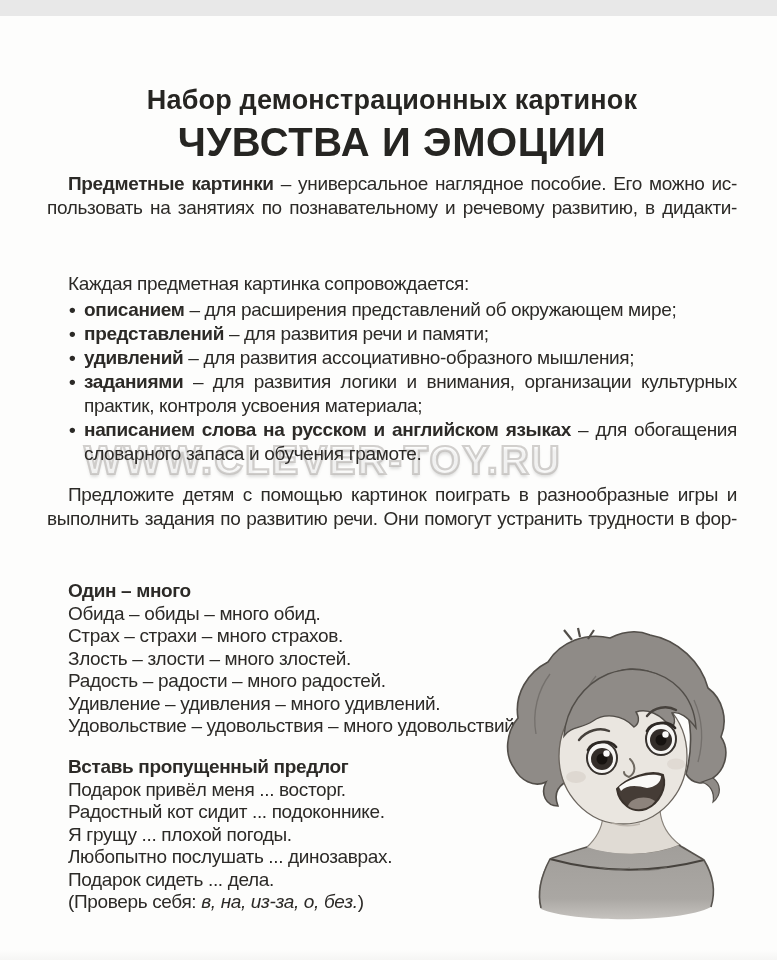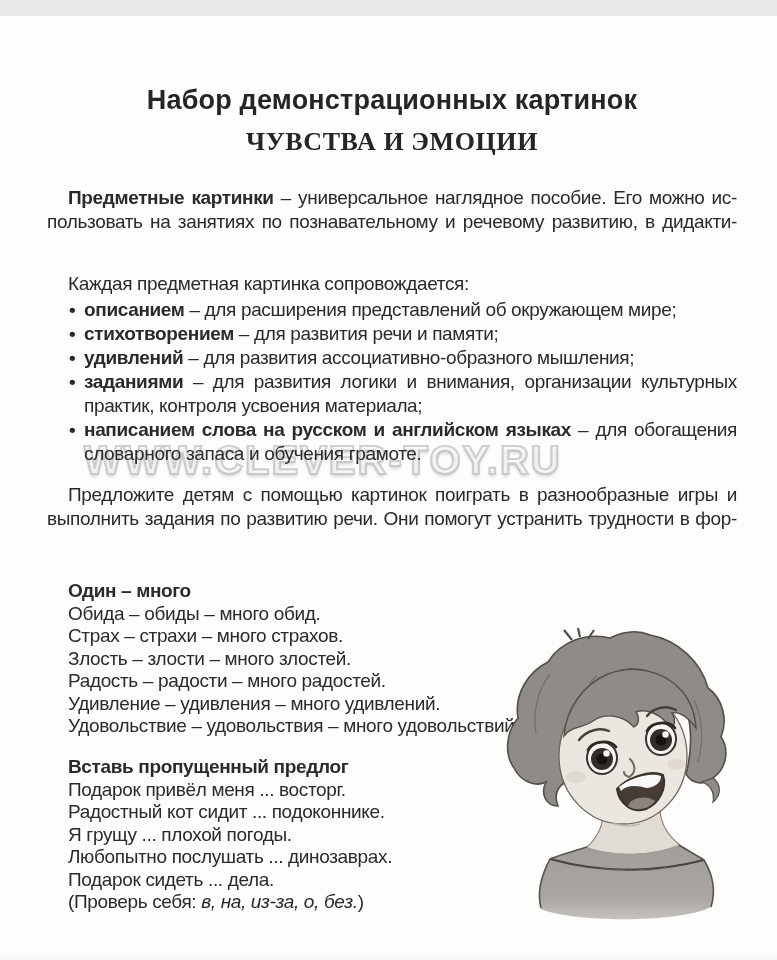--- a/index.html
+++ b/index.html
@@ -15,21 +15,21 @@
     z-index:5;pointer-events:none;
   }
   .abs{position:absolute;}
   .col{left:47px;width:690px;z-index:2;}
   .txt{font-size:19px;letter-spacing:-0.35px;line-height:24px;}
   .title{
     top:64px;left:47px;width:690px;text-align:center;
     font-weight:bold;color:#262522;z-index:2;
   }
   .title-line1{font-size:27px;line-height:40px;letter-spacing:0.2px;}
-  .title-line2{font-size:26px;line-height:44px;letter-spacing:0.6px;font-family:Liberation Serif, serif;}
+  .title-line2{font-size:40px;line-height:44px;letter-spacing:0.6px;}
   .line{text-align:justify;text-align-last:justify;}
   .line-last{text-align-last:left;}
   .plain .line{text-align:left;text-align-last:left;}
   .plain{line-height:22.5px;margin-left:21px;}
   .plain .line{line-height:22.5px;}
   .subhead{font-weight:bold;line-height:22.5px;}
   .bullet-list{margin-left:23px;}
   .bullet{position:relative;padding-left:14px;}
   .dot{position:absolute;left:-1px;top:0;font-weight:bold;}
   .watermark{
@@ -45,40 +45,40 @@
 </head>
 <body>
 
 <div class="page">
 
   <div class="abs title">
     <div class="title-line1">Набор демонстрационных картинок</div>
     <div class="title-line2">ЧУВСТВА И ЭМОЦИИ</div>
   </div>
 
-  <div class="abs col txt" style="top:170px">
+  <div class="abs col txt" style="top:156px">
       <div class="line" style="padding-left: 21px;"><b>Предметные картинки</b> – универсальное наглядное пособие. Его можно ис-</div>
       <div class="line">пользовать на занятиях по познавательному и речевому развитию, в дидакти-</div>
     </div>
 
   <div class="abs col txt" style="top:256px">
       <div class="line line-last" style="padding-left: 21px;">Каждая предметная картинка сопровождается:</div>
     </div>
 
   <div class="abs col txt bullet-list" style="top:282px;width:667px">
     <div class="bullet">
       <span class="dot">•</span>
       <div>
           <div class="line line-last"><b>описанием</b> – для расширения представлений об окружающем мире;</div>
         </div>
     </div>
     <div class="bullet">
       <span class="dot">•</span>
       <div>
-          <div class="line line-last"><b>стихотворением</b> – для развития речи и памяти;</div>
+          <div class="line line-last"><b>представлений</b> – для развития речи и памяти;</div>
         </div>
     </div>
     <div class="bullet">
       <span class="dot">•</span>
       <div>
           <div class="line line-last"><b>удивлений</b> – для развития ассоциативно-образного мышления;</div>
         </div>
     </div>
     <div class="bullet">
       <span class="dot">•</span>

